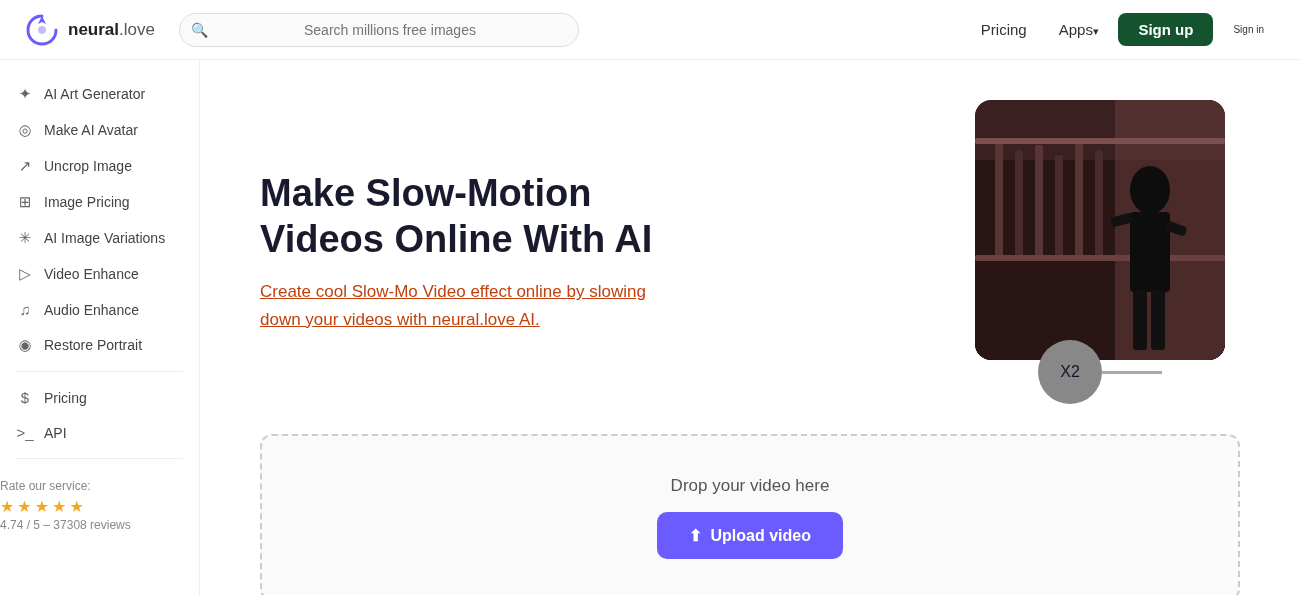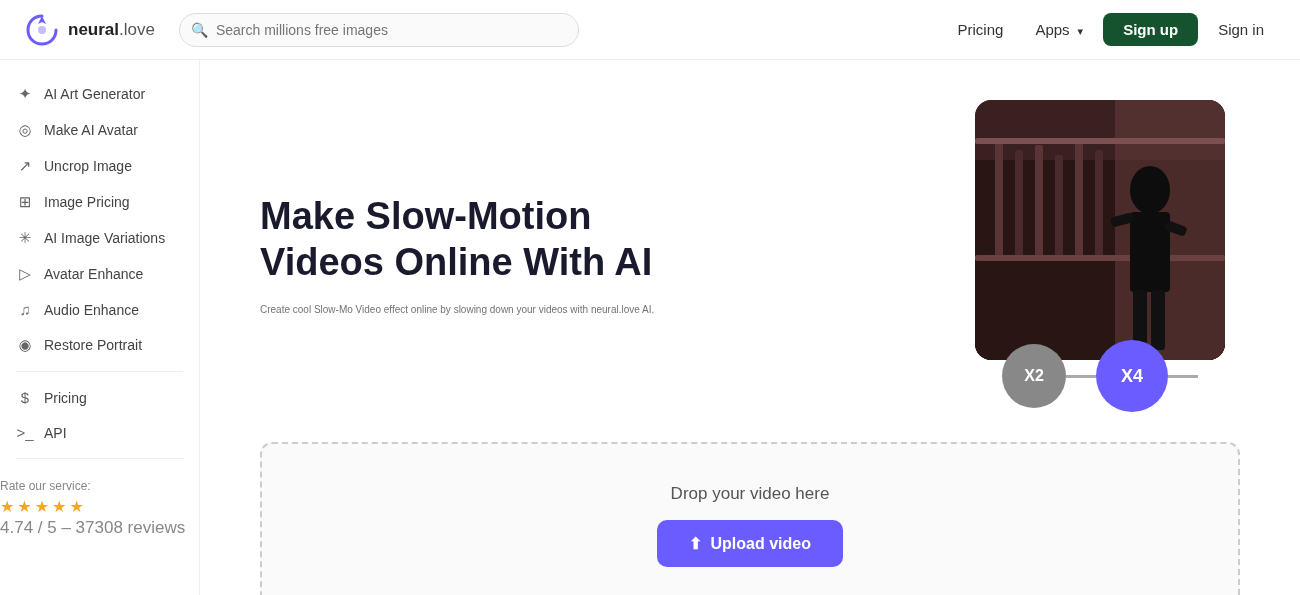--- a/index.html
+++ b/index.html
@@ -10,66 +10,67 @@
       display: flex; align-items: center; padding: 0 24px; height: 60px;
       border-bottom: 1px solid #eee; background: #fff; flex-shrink: 0;
     }
     .logo { display: flex; align-items: center; gap: 8px; margin-right: 24px; text-decoration: none; }
     .logo-icon { width: 36px; height: 36px; }
     .search-wrap { flex: 1; max-width: 400px; position: relative; }
     .search-wrap input {
       width: 100%; padding: 8px 14px 8px 36px; border: 1px solid #ddd;
       border-radius: 20px; font-size: 14px; color: #555; outline: none;
       background: #fafafa;
+      text-align: center;
     }
     .search-icon-wrap {
       position: absolute; left: 12px; top: 50%; transform: translateY(-50%);
       color: #aaa; font-size: 14px;
     }
     .header-nav { margin-left: auto; display: flex; align-items: center; gap: 8px; }
     .nav-link { font-size: 15px; color: #333; text-decoration: none; padding: 6px 12px; cursor: pointer; }
-    .nav-apps { display: flex; align-items: flex-end; gap: 8px; }
+    .nav-apps { display: flex; align-items: flex-end; gap: 0; }
     .btn-signup {
       background: #14532d; color: #fff; border: none; border-radius: 8px;
       padding: 8px 20px; font-size: 15px; font-weight: 600; cursor: pointer;
     }
-    .btn-signin { font-size: 15px; color: #333; background: none; border: none; cursor: pointer; padding: 8px 12px; }
+    .btn-signin { font-size: 10px; color: #333; background: none; border: none; cursor: pointer; padding: 8px 12px; }
 
     
     .layout { display: flex; flex: 1; overflow: hidden; }
 
     
     .sidebar {
       width: 200px; border-right: 1px solid #eee; padding: 16px 0;
       display: flex; flex-direction: column; background: #fff; flex-shrink: 0;
       overflow-y: auto;
     }
     .sidebar-item {
       display: flex; align-items: center; gap: 10px;
       padding: 9px 16px; font-size: 14px; color: #444; cursor: pointer;
       border-radius: 0; transition: background 0.15s;
     }
     .sidebar-item-icon { font-size: 15px; width: 18px; text-align: center; color: #666; }
     .sidebar-divider { height: 1px; background: #eee; margin: 8px 16px; }
     .sidebar-footer { padding: 12px 0; font-size: 12px; color: #888; }
     .stars { display: flex; gap: 3px; margin-top: 4px; }
     .star { color: #f5a623; font-size: 16px; }
-    .rating-text { font-size: 17px; color: #888; margin-top: 2px; }
+    .rating-text { font-size: 12px; color: #888; margin-top: 2px; }
 
     
     .main { flex: 1; display: flex; flex-direction: column; overflow: hidden; }
 
     
     .hero {
       display: flex; align-items: center; padding: 40px 60px 30px 60px;
       flex-shrink: 0;
     }
     .hero-text { flex: 1; }
     .hero-title { font-size: 38px; font-weight: 700; color: #1a1a2e; line-height: 1.2; margin-bottom: 16px; }
-    .hero-desc { font-size: 10px; color: #737373; line-height: 1.6; max-width: 420px; }
+    .hero-desc { font-size: 17px; color: #c2410c; line-height: 1.6; max-width: 420px; text-decoration: underline; }
 
     
     .hero-visual { position: relative; width: 280px; flex-shrink: 0; }
     .hero-img {
       width: 250px; height: 260px; border-radius: 16px; overflow: hidden;
       background: linear-gradient(160deg, #8b6565 0%, #3a2a2a 60%, #1a1a1a 100%);
       position: relative; margin: 0 auto;
     }
     .hero-img-placeholder {
       width: 100%; height: 100%;
@@ -80,21 +81,21 @@
     .speed-row {
       display: flex; justify-content: center; align-items: center; gap: 0;
       margin-top: -20px; position: relative; z-index: 10;
     }
     .speed-connector {
       height: 3px; width: 30px; background: #aaa; flex-shrink: 0;
     }
     .speed-btn {
       width: 64px; height: 64px; border-radius: 50%; display: flex;
       align-items: center; justify-content: center; font-size: 16px;
-      font-weight: 700; cursor: pointer; border: none; color: #ffffff;
+      font-weight: 400; cursor: pointer; border: none; color: #0f172a;
     }
     .speed-btn.inactive { background: #888; }
     .speed-btn.active { background: #6b5cff; width: 72px; height: 72px; font-size: 18px; }
 
     
     .upload-section { padding: 0 60px 30px 60px; }
     .upload-box {
       border: 2px dashed #ccc; border-radius: 12px;
       padding: 40px 20px; display: flex; flex-direction: column;
       align-items: center; gap: 16px; background: #fafafa;
@@ -156,21 +157,21 @@
         <div class="sidebar-item">
     <span class="sidebar-item-icon">⊞</span>
     <span>Image Pricing</span>
   </div>
         <div class="sidebar-item">
     <span class="sidebar-item-icon">✳</span>
     <span>AI Image Variations</span>
   </div>
         <div class="sidebar-item">
     <span class="sidebar-item-icon">▷</span>
-    <span>Avatar Enhance</span>
+    <span>Video Enhance</span>
   </div>
         <div class="sidebar-item">
     <span class="sidebar-item-icon">♫</span>
     <span>Audio Enhance</span>
   </div>
         <div class="sidebar-item">
     <span class="sidebar-item-icon">◉</span>
     <span>Restore Portrait</span>
   </div>
       </div>
@@ -234,21 +235,20 @@
               <rect x="176" y="190" width="14" height="60" fill="#111" rx="3"></rect>
 
               <rect x="135" y="118" width="22" height="10" fill="#111" rx="4" transform="rotate(-15,135,118)"></rect>
               <rect x="192" y="120" width="22" height="10" fill="#111" rx="4" transform="rotate(20,192,120)"></rect>
             </svg>
           </div>
         </div>
         <div class="speed-row">
           <button class="speed-btn inactive" id="speed-x2">X2</button>
           <div class="speed-connector"></div>
-          <button class="speed-btn active" id="speed-x4">X4</button>
           <div class="speed-connector"></div>
         </div>
       </div>
     </section>
 
     <section class="upload-section">
       <div class="upload-box">
         <p class="upload-hint">Drop your video here</p>
         <button class="btn-upload">
           <span>⬆</span>

